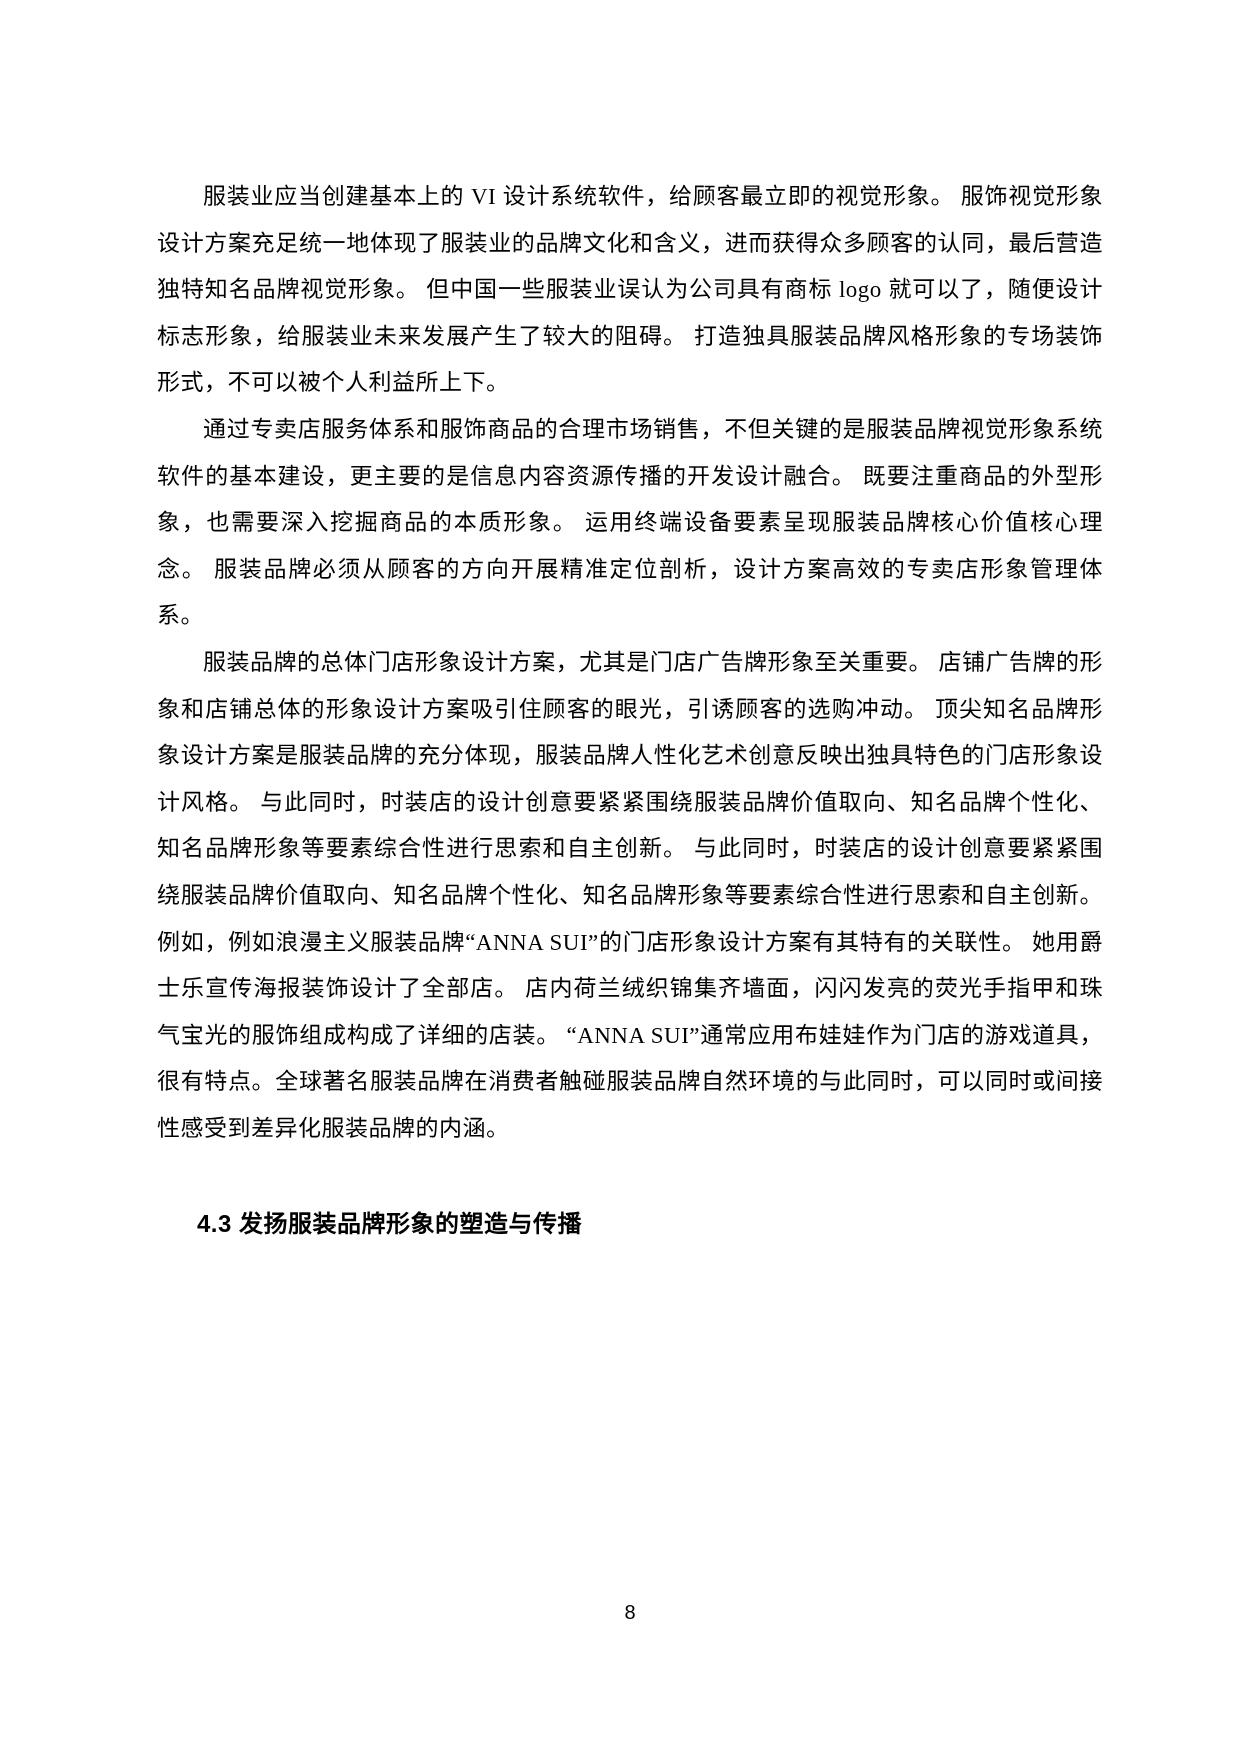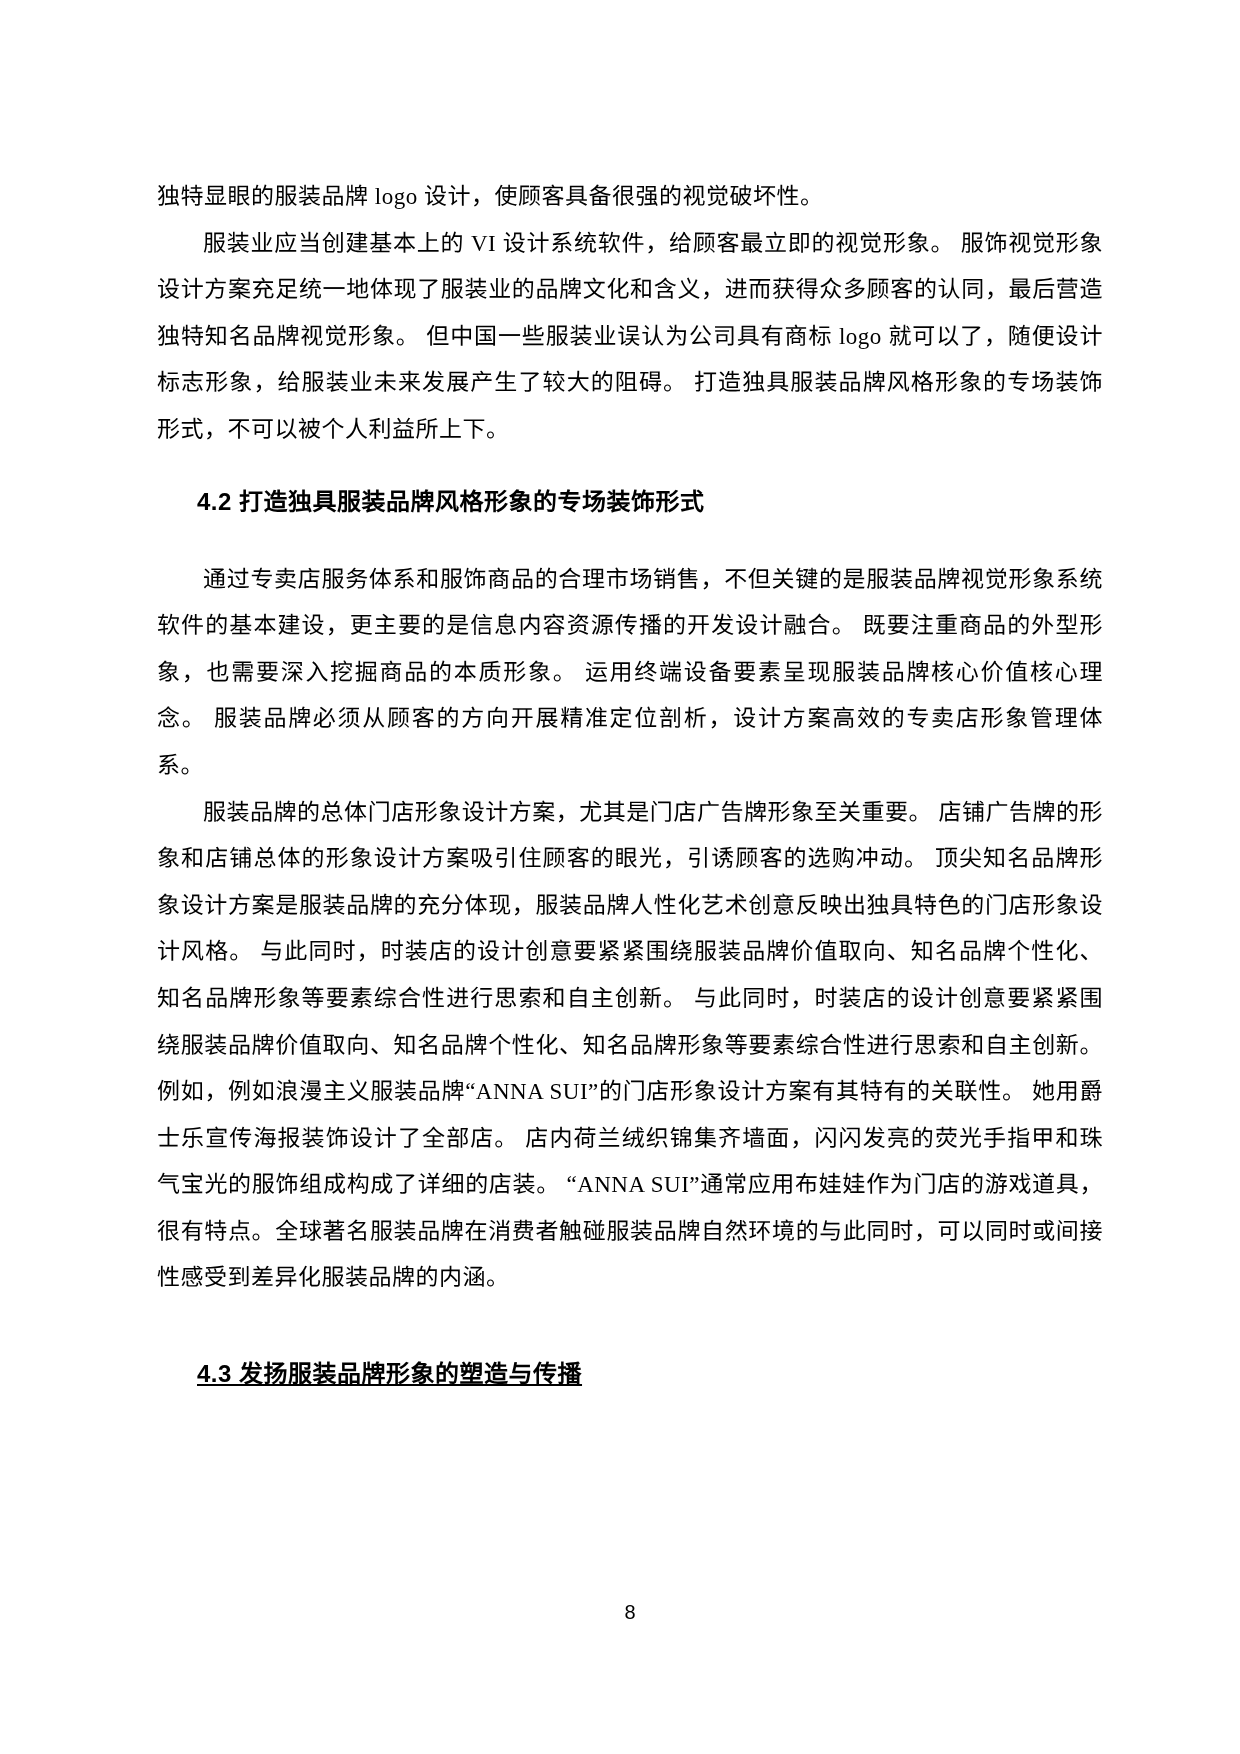--- a/index.html
+++ b/index.html
@@ -41,41 +41,38 @@
     font-family: "Liberation Sans", "DejaVu Sans", sans-serif;
     font-weight: bold;
     font-size: 24px;
     line-height: 47px;
     color: #000000;
     text-indent: 40px;
     letter-spacing: 0.5px;
   }
   h2.section-heading.second {
     margin-top: 48px;
-    text-decoration: underline;
   }
   .page-number {
     position: absolute;
     top: 1598px;
     left: 157px;
     width: 946px;
     text-align: center;
     font-size: 20px;
     line-height: 28px;
     color: #000000;
     font-family: "Liberation Sans", "DejaVu Sans", sans-serif;
   }
 </style>
 </head>
 <body>
 
 <div class="page">
   <div class="content">
-    <p class="body-para no-indent">独特显眼的服装品牌 logo 设计，使顾客具备很强的视觉破坏性。</p>
     <p class="body-para">服装业应当创建基本上的 VI 设计系统软件，给顾客最立即的视觉形象。 服饰视觉形象设计方案充足统一地体现了服装业的品牌文化和含义，进而获得众多顾客的认同，最后营造独特知名品牌视觉形象。 但中国一些服装业误认为公司具有商标 logo 就可以了，随便设计标志形象，给服装业未来发展产生了较大的阻碍。 打造独具服装品牌风格形象的专场装饰形式，不可以被个人利益所上下。</p>
-    <h2 class="section-heading">4.2 打造独具服装品牌风格形象的专场装饰形式</h2>
     <p class="body-para">通过专卖店服务体系和服饰商品的合理市场销售，不但关键的是服装品牌视觉形象系统软件的基本建设，更主要的是信息内容资源传播的开发设计融合。 既要注重商品的外型形象，也需要深入挖掘商品的本质形象。 运用终端设备要素呈现服装品牌核心价值核心理念。 服装品牌必须从顾客的方向开展精准定位剖析，设计方案高效的专卖店形象管理体系。</p>
     <p class="body-para">服装品牌的总体门店形象设计方案，尤其是门店广告牌形象至关重要。 店铺广告牌的形象和店铺总体的形象设计方案吸引住顾客的眼光，引诱顾客的选购冲动。 顶尖知名品牌形象设计方案是服装品牌的充分体现，服装品牌人性化艺术创意反映出独具特色的门店形象设计风格。 与此同时，时装店的设计创意要紧紧围绕服装品牌价值取向、知名品牌个性化、知名品牌形象等要素综合性进行思索和自主创新。 与此同时，时装店的设计创意要紧紧围绕服装品牌价值取向、知名品牌个性化、知名品牌形象等要素综合性进行思索和自主创新。 例如，例如浪漫主义服装品牌“ANNA SUI”的门店形象设计方案有其特有的关联性。 她用爵士乐宣传海报装饰设计了全部店。 店内荷兰绒织锦集齐墙面，闪闪发亮的荧光手指甲和珠气宝光的服饰组成构成了详细的店装。 “ANNA SUI”通常应用布娃娃作为门店的游戏道具，很有特点。全球著名服装品牌在消费者触碰服装品牌自然环境的与此同时，可以同时或间接性感受到差异化服装品牌的内涵。</p>
     <h2 class="section-heading second">4.3 发扬服装品牌形象的塑造与传播</h2>
   </div>
 
   <div class="page-number">8</div>
 </div>
 
 </body></html>

